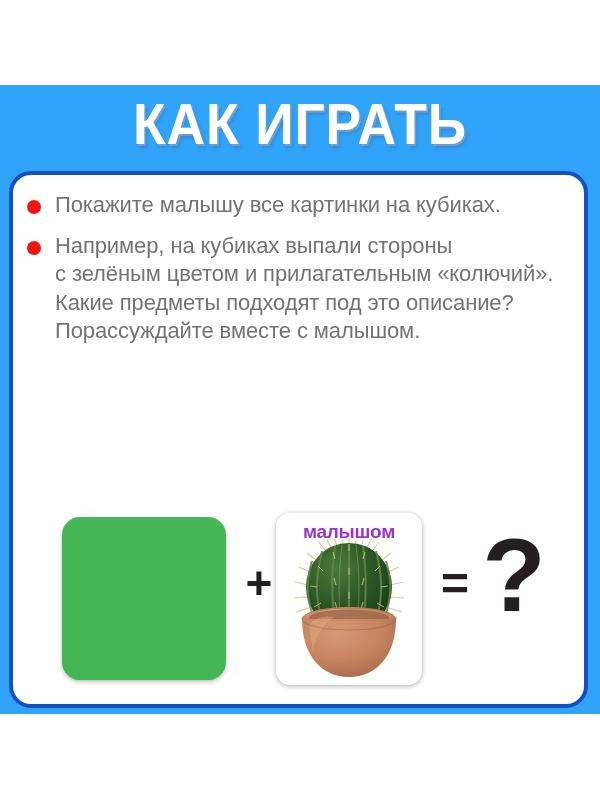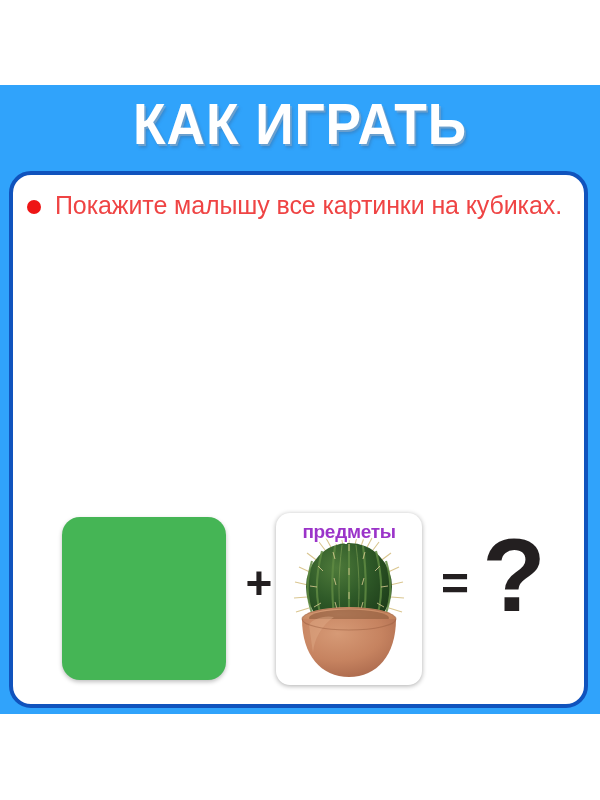--- a/index.html
+++ b/index.html
@@ -77,23 +77,23 @@
     width: 14px;
     height: 14px;
     border-radius: 50%;
     background: #ee1515;
     margin-top: 9px;
     margin-right: 14px;
   }
   .bullet-text {
     flex: 1 1 auto;
     font-family: "Liberation Sans", sans-serif;
-    font-size: 25px;
+    font-size: 22px;
     line-height: 28.5px;
-    color: #ef4444;
+    color: #737373;
     letter-spacing: -0.1px;
     white-space: pre-line;
   }
   
   .example {
     position: absolute;
     left: 0;
     top: 330px;
     width: 571px;
     height: 195px;
@@ -197,31 +197,38 @@
 
     <div class="bullets">
 
       <div class="bullet-row">
         <span class="dot"></span>
         <span class="bullet-text">Покажите малышу все картинки на кубиках.</span>
       </div>
 
 
 
+      <div class="bullet-row">
+        <span class="dot"></span>
+        <span class="bullet-text">Например, на кубиках выпали стороны
+с зелёным цветом и прилагательным «колючий».
+Какие предметы подходят под это описание?
+Порассуждайте вместе с малышом.</span>
+      </div>
 
     </div>
 
     <div class="example">
 
       <div class="green-tile"></div>
 
       <div class="plus-sign">+</div>
 
       <div class="word-card">
-        <div class="word-label">предметы</div>
+        <div class="word-label">малышом</div>
 
         <svg class="cactus-art" viewBox="0 0 146 152">
           <defs>
             <radialGradient id="potG" cx="38%" cy="25%" r="85%">
               <stop offset="0%" stop-color="#d69a76"></stop>
               <stop offset="55%" stop-color="#c68360"></stop>
               <stop offset="100%" stop-color="#a8664a"></stop>
             </radialGradient>
             <radialGradient id="rimG" cx="40%" cy="30%" r="80%">
               <stop offset="0%" stop-color="#dda47f"></stop>

